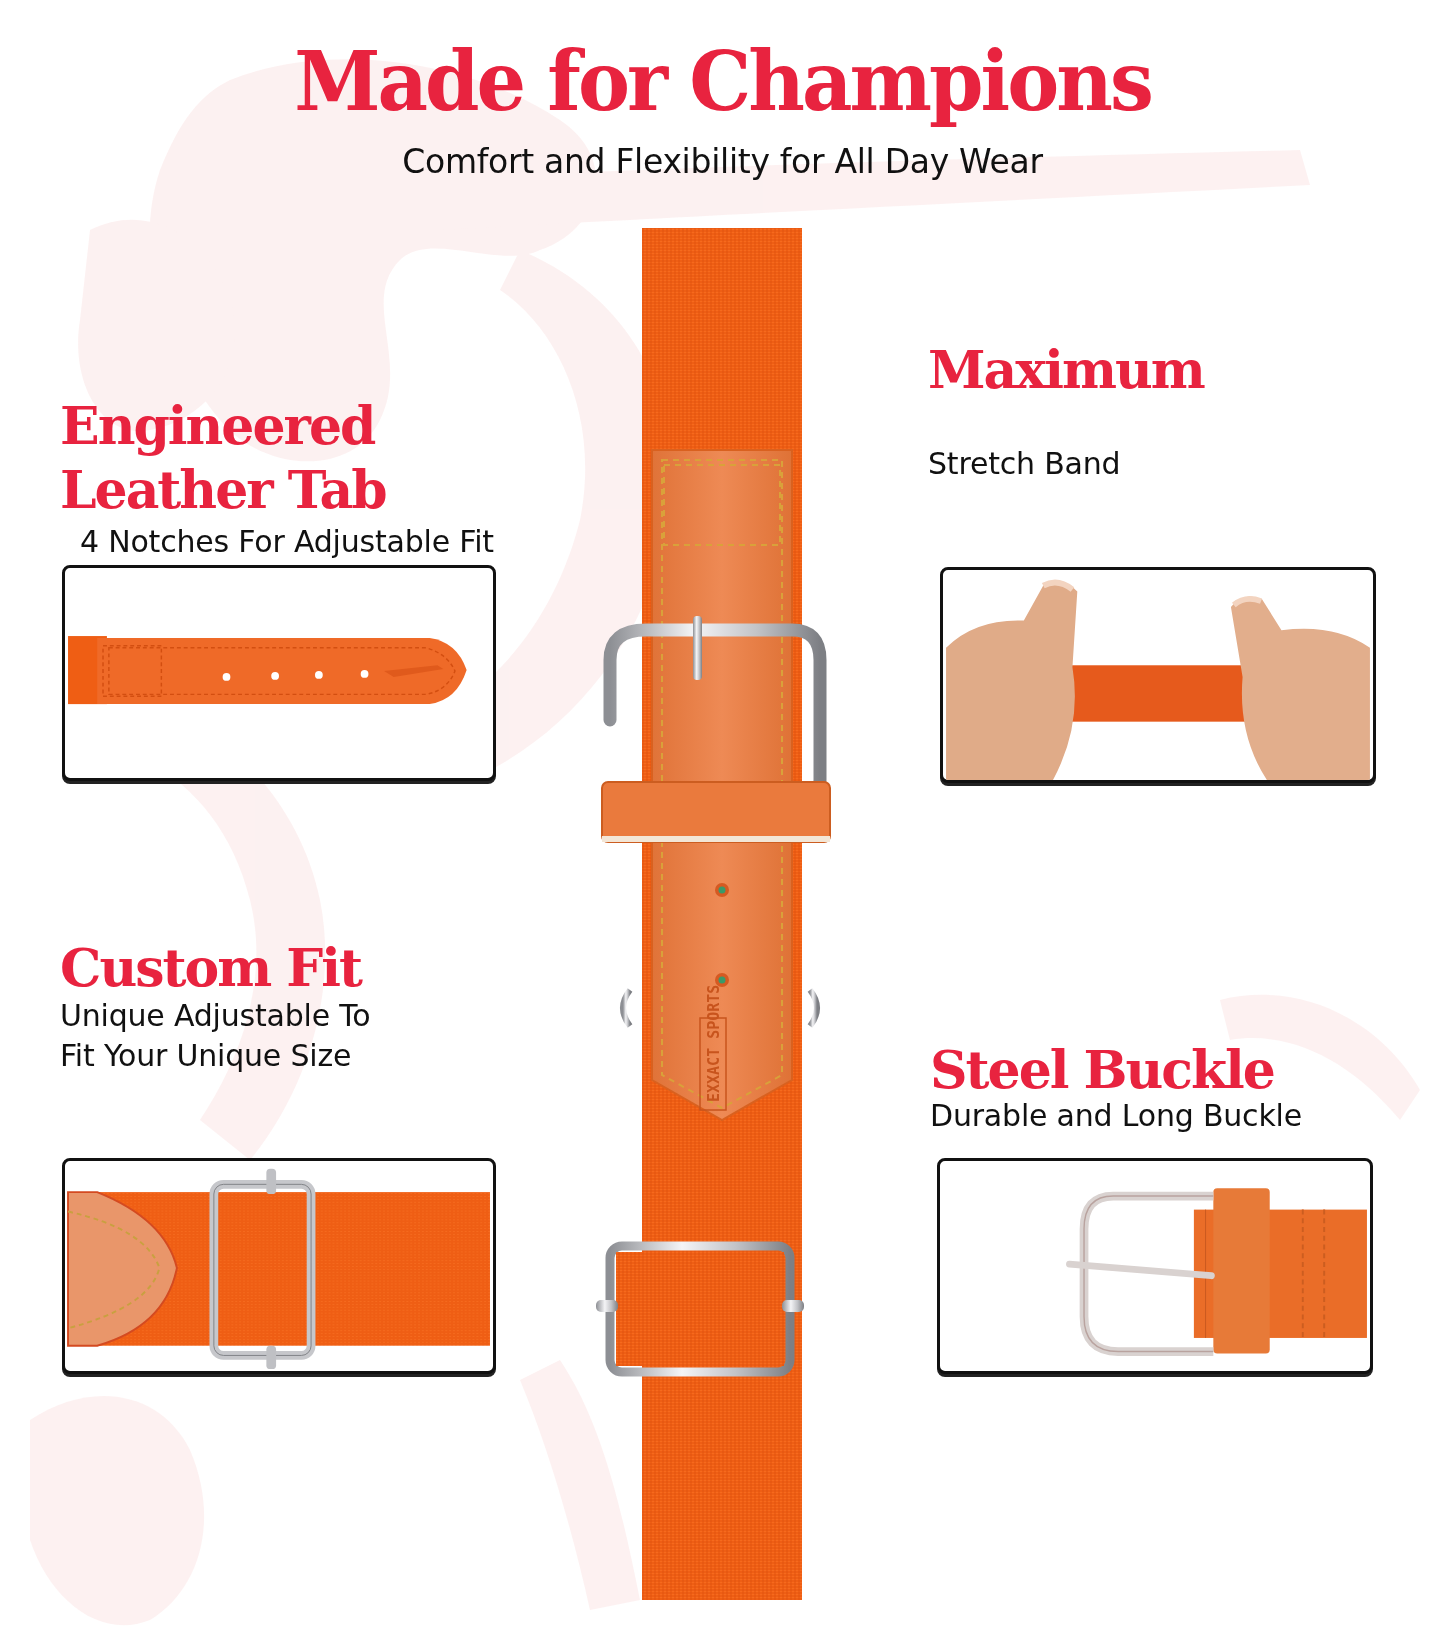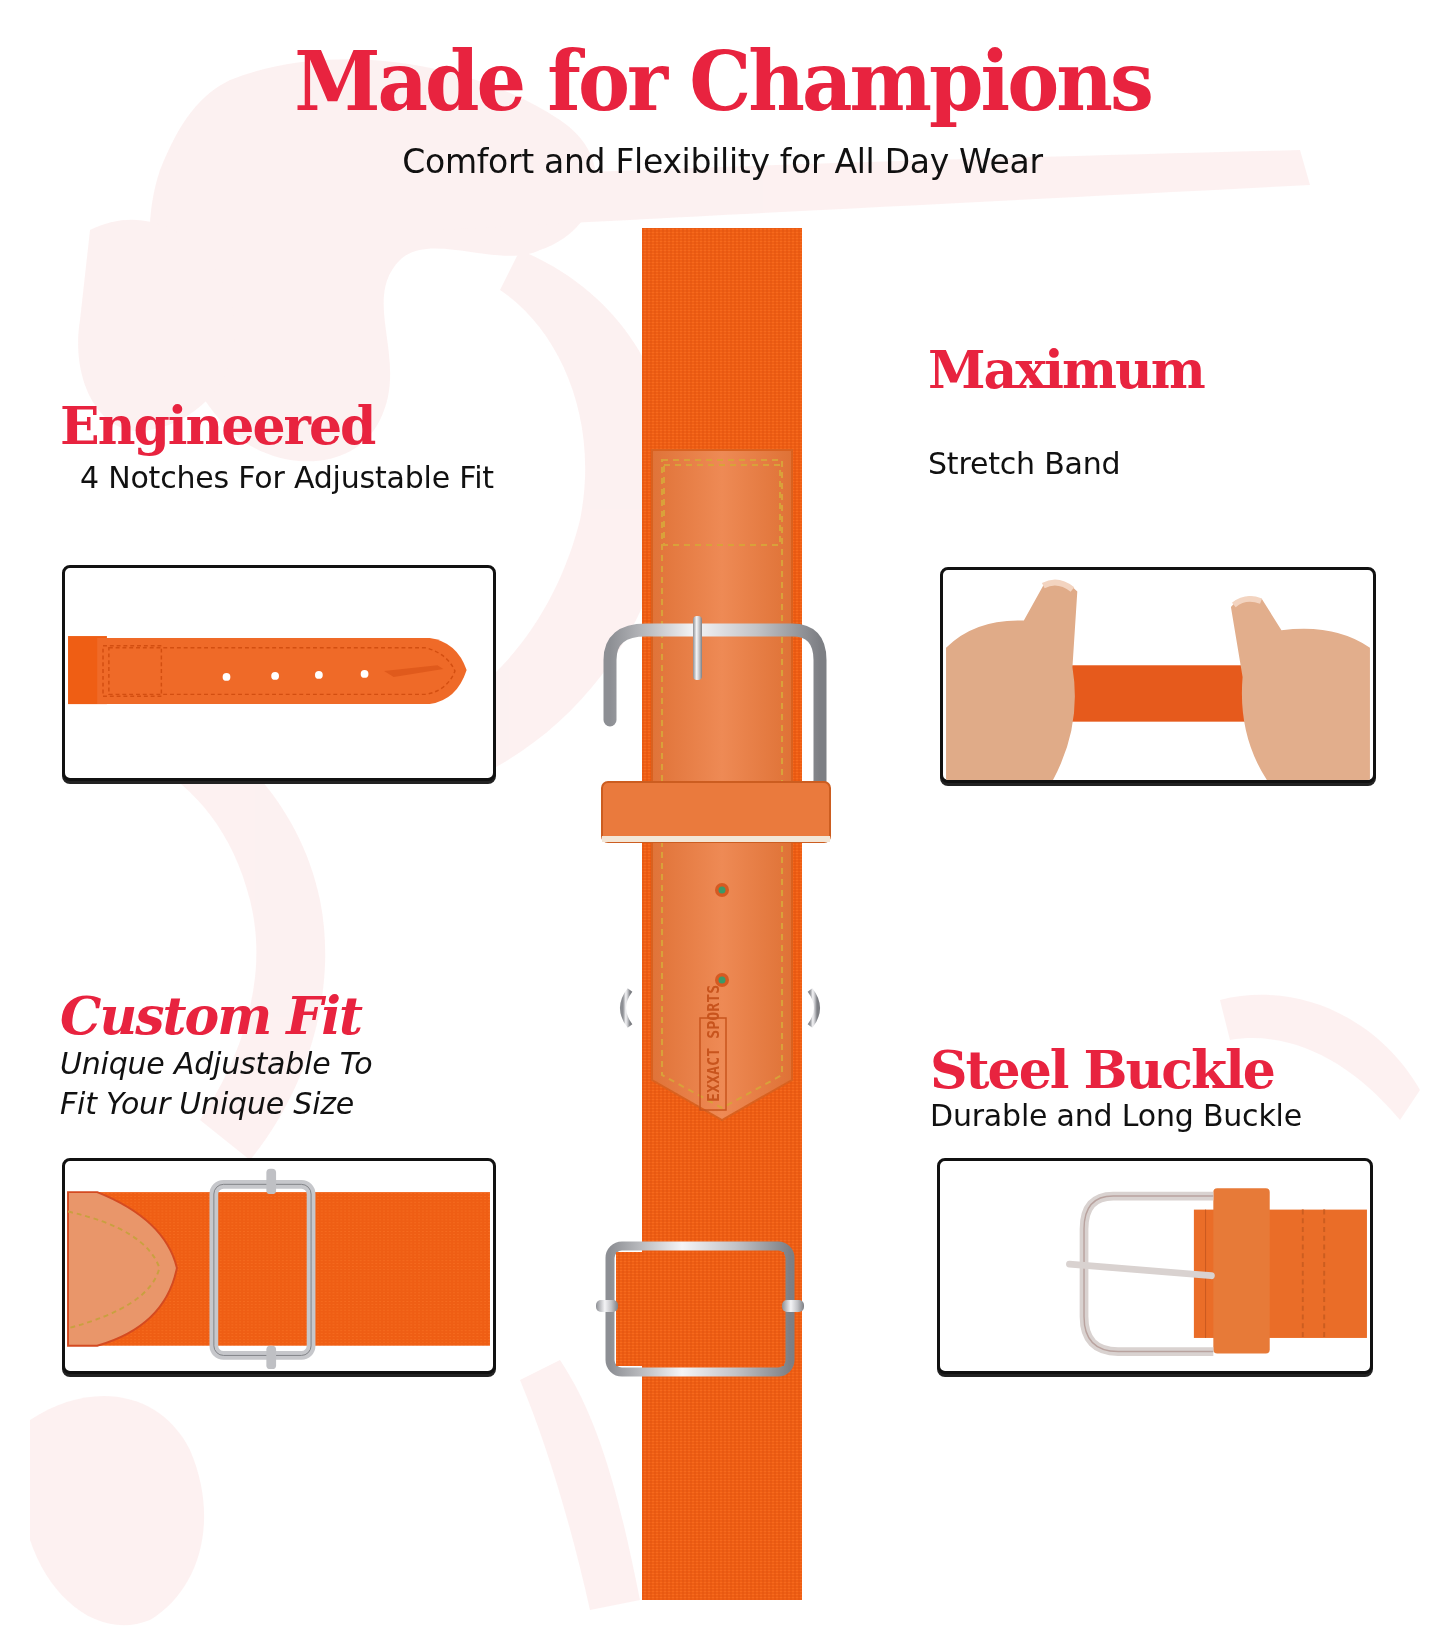--- a/index.html
+++ b/index.html
@@ -107,20 +107,21 @@
 
   <rect x="14" y="1026" width="180" height="126" rx="12" fill="none" stroke="url(#steelG)" stroke-width="9"></rect>
   <rect x="20" y="1032" width="168" height="114" fill="url(#weave)"></rect>
   <rect x="0" y="1080" width="22" height="12" rx="5" fill="url(#steelG)"></rect>
   <rect x="186" y="1080" width="22" height="12" rx="5" fill="url(#steelG)"></rect>
 </svg>
 
 <div class="feature" style="left:60px; top:394px;">
   <h2>
     <span>Engineered</span><br>
+    <span>Leather Tab</span>
   </h2>
   <p style="margin-left:20px;">4 Notches For Adjustable Fit</p>
 </div>
 <div class="panel" style="left:62px; top:565px; width:434px; height:216px;">
   <svg viewBox="0 0 434 216">
     <rect x="0" y="70" width="40" height="70" fill="#ef5e14"></rect>
     <path d="M30 72 L372 72 Q400 76 410 105 Q400 136 372 140 L30 140 Z" fill="#ef6a28"></path>
     <path d="M42 82 L368 82 Q390 88 398 106 Q390 126 368 130 L42 130 Z" fill="none" stroke="#d34e10" stroke-width="1.5" stroke-dasharray="4 3"></path>
     <rect x="36" y="80" width="60" height="52" fill="none" stroke="#d34e10" stroke-width="1.5" stroke-dasharray="4 3"></rect>
     <circle cx="163" cy="112" r="4" fill="#fff"></circle>
@@ -145,21 +146,21 @@
     <rect x="120" y="98" width="200" height="58" fill="#e65a1c"></rect>
 
     <path d="M0 80 Q30 50 80 52 L100 16 Q120 6 135 22 L130 100 Q140 160 110 216 L0 216 Z" fill="#e0ab88"></path>
     <path d="M100 16 Q115 8 130 20" stroke="#f3d4c0" stroke-width="6" fill="none"></path>
 
     <path d="M436 80 Q400 55 345 62 L325 30 Q305 22 293 38 L305 110 Q300 170 330 216 L436 216 Z" fill="#e2ae8c"></path>
     <path d="M296 36 Q308 26 324 32" stroke="#f3d4c0" stroke-width="6" fill="none"></path>
   </svg>
 </div>
 
-<div class="feature" style="left:60px; top:984px;font-style:italic;">
+<div class="feature" style="left:60px; top:936px;">
   <h2>Custom Fit</h2>
   <p style="margin-top:-4px;">
     <span>Unique Adjustable To</span><br>
     <span>Fit Your Unique Size</span>
   </p>
 </div>
 <div class="panel" style="left:62px; top:1158px; width:434px; height:216px;">
   <svg viewBox="0 0 434 216">
     <rect x="0" y="32" width="434" height="158" fill="url(#weave2)"></rect>
     <defs>

